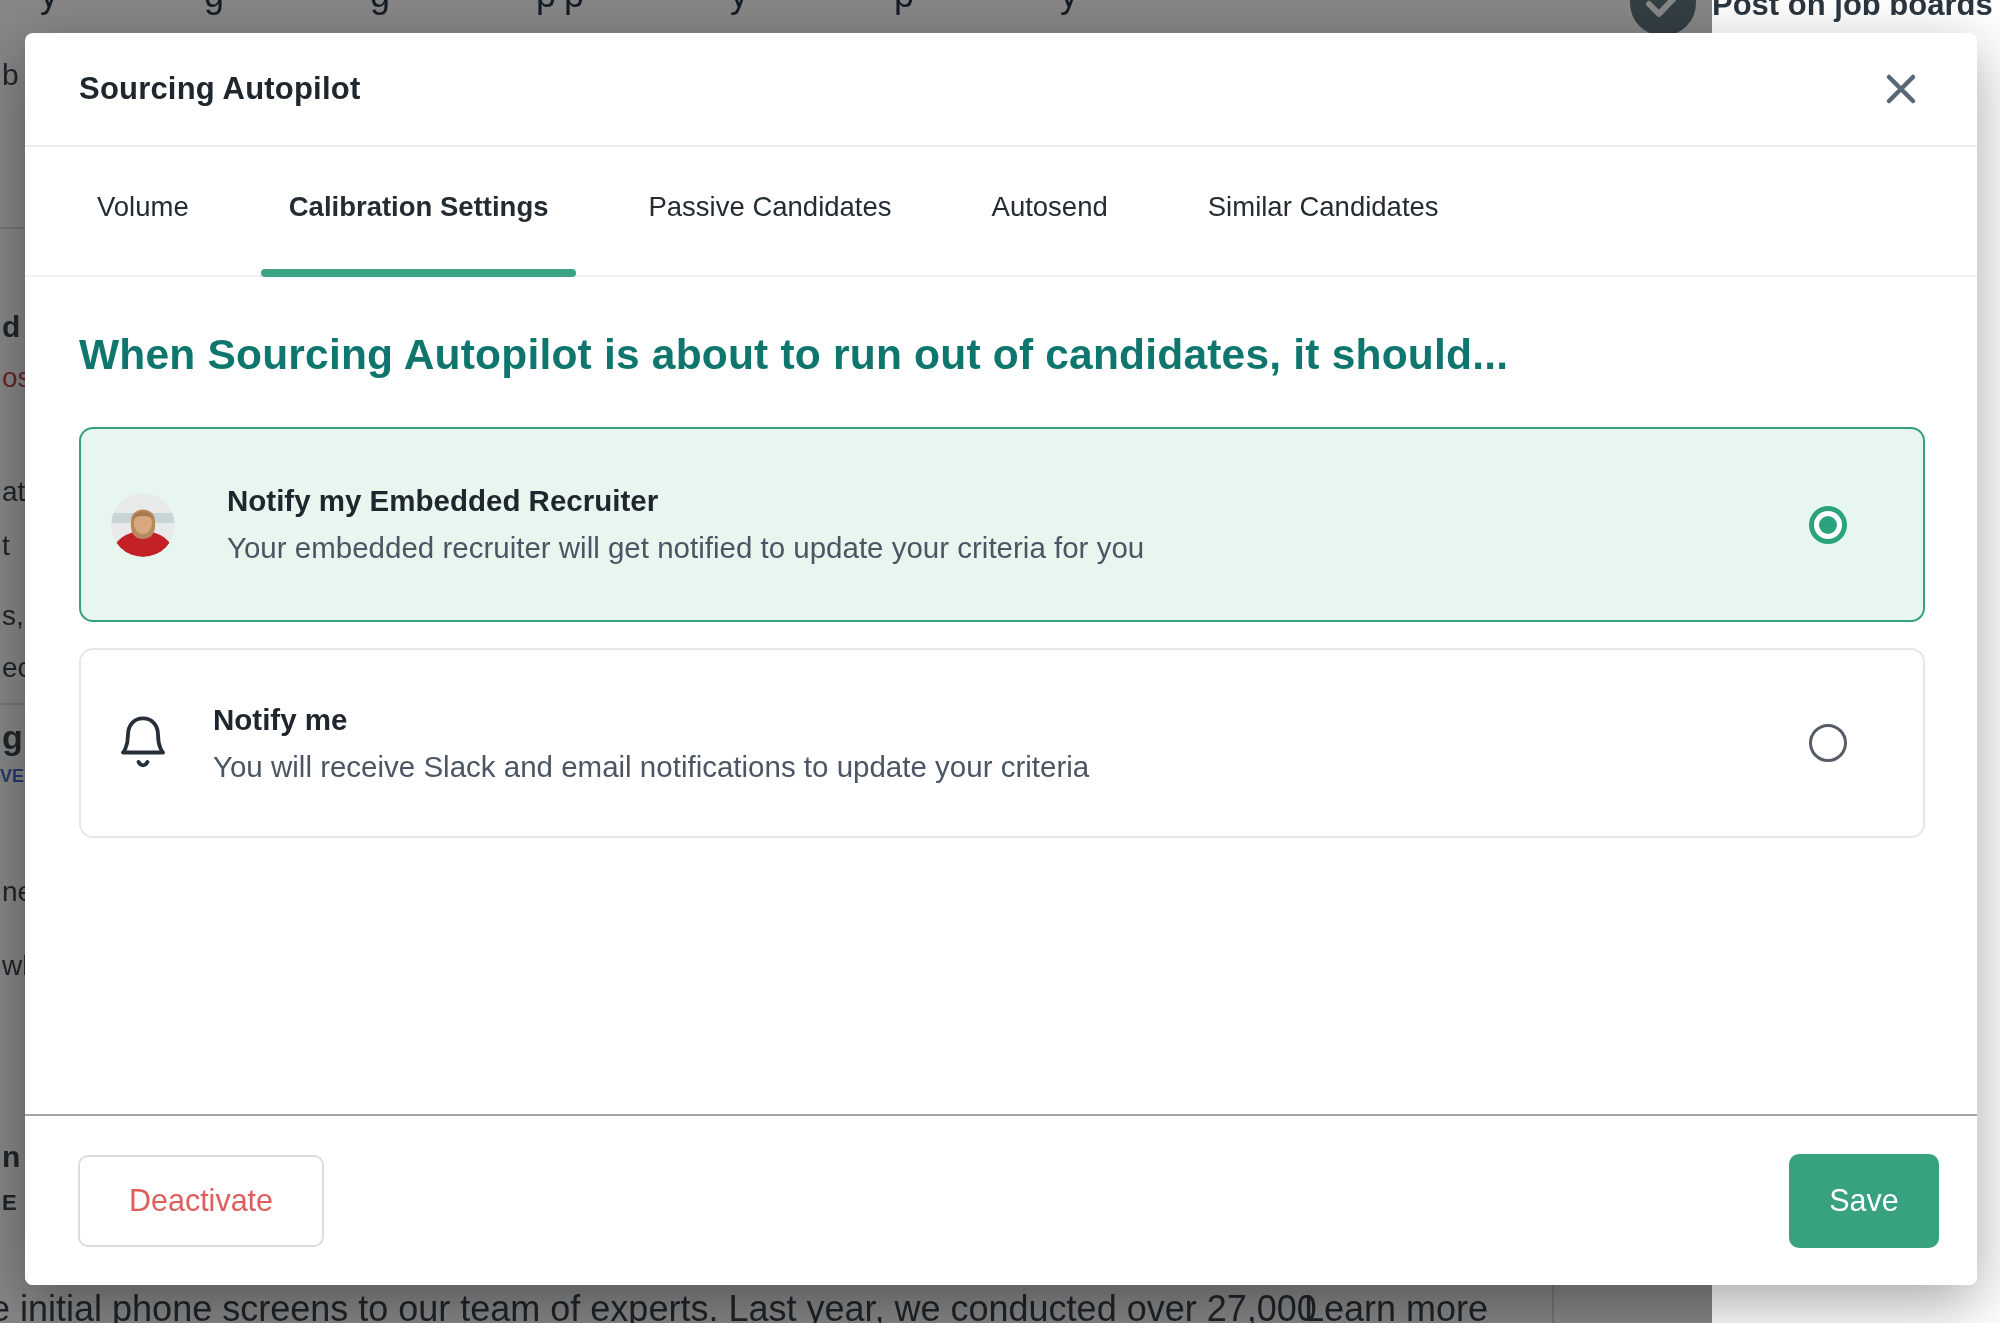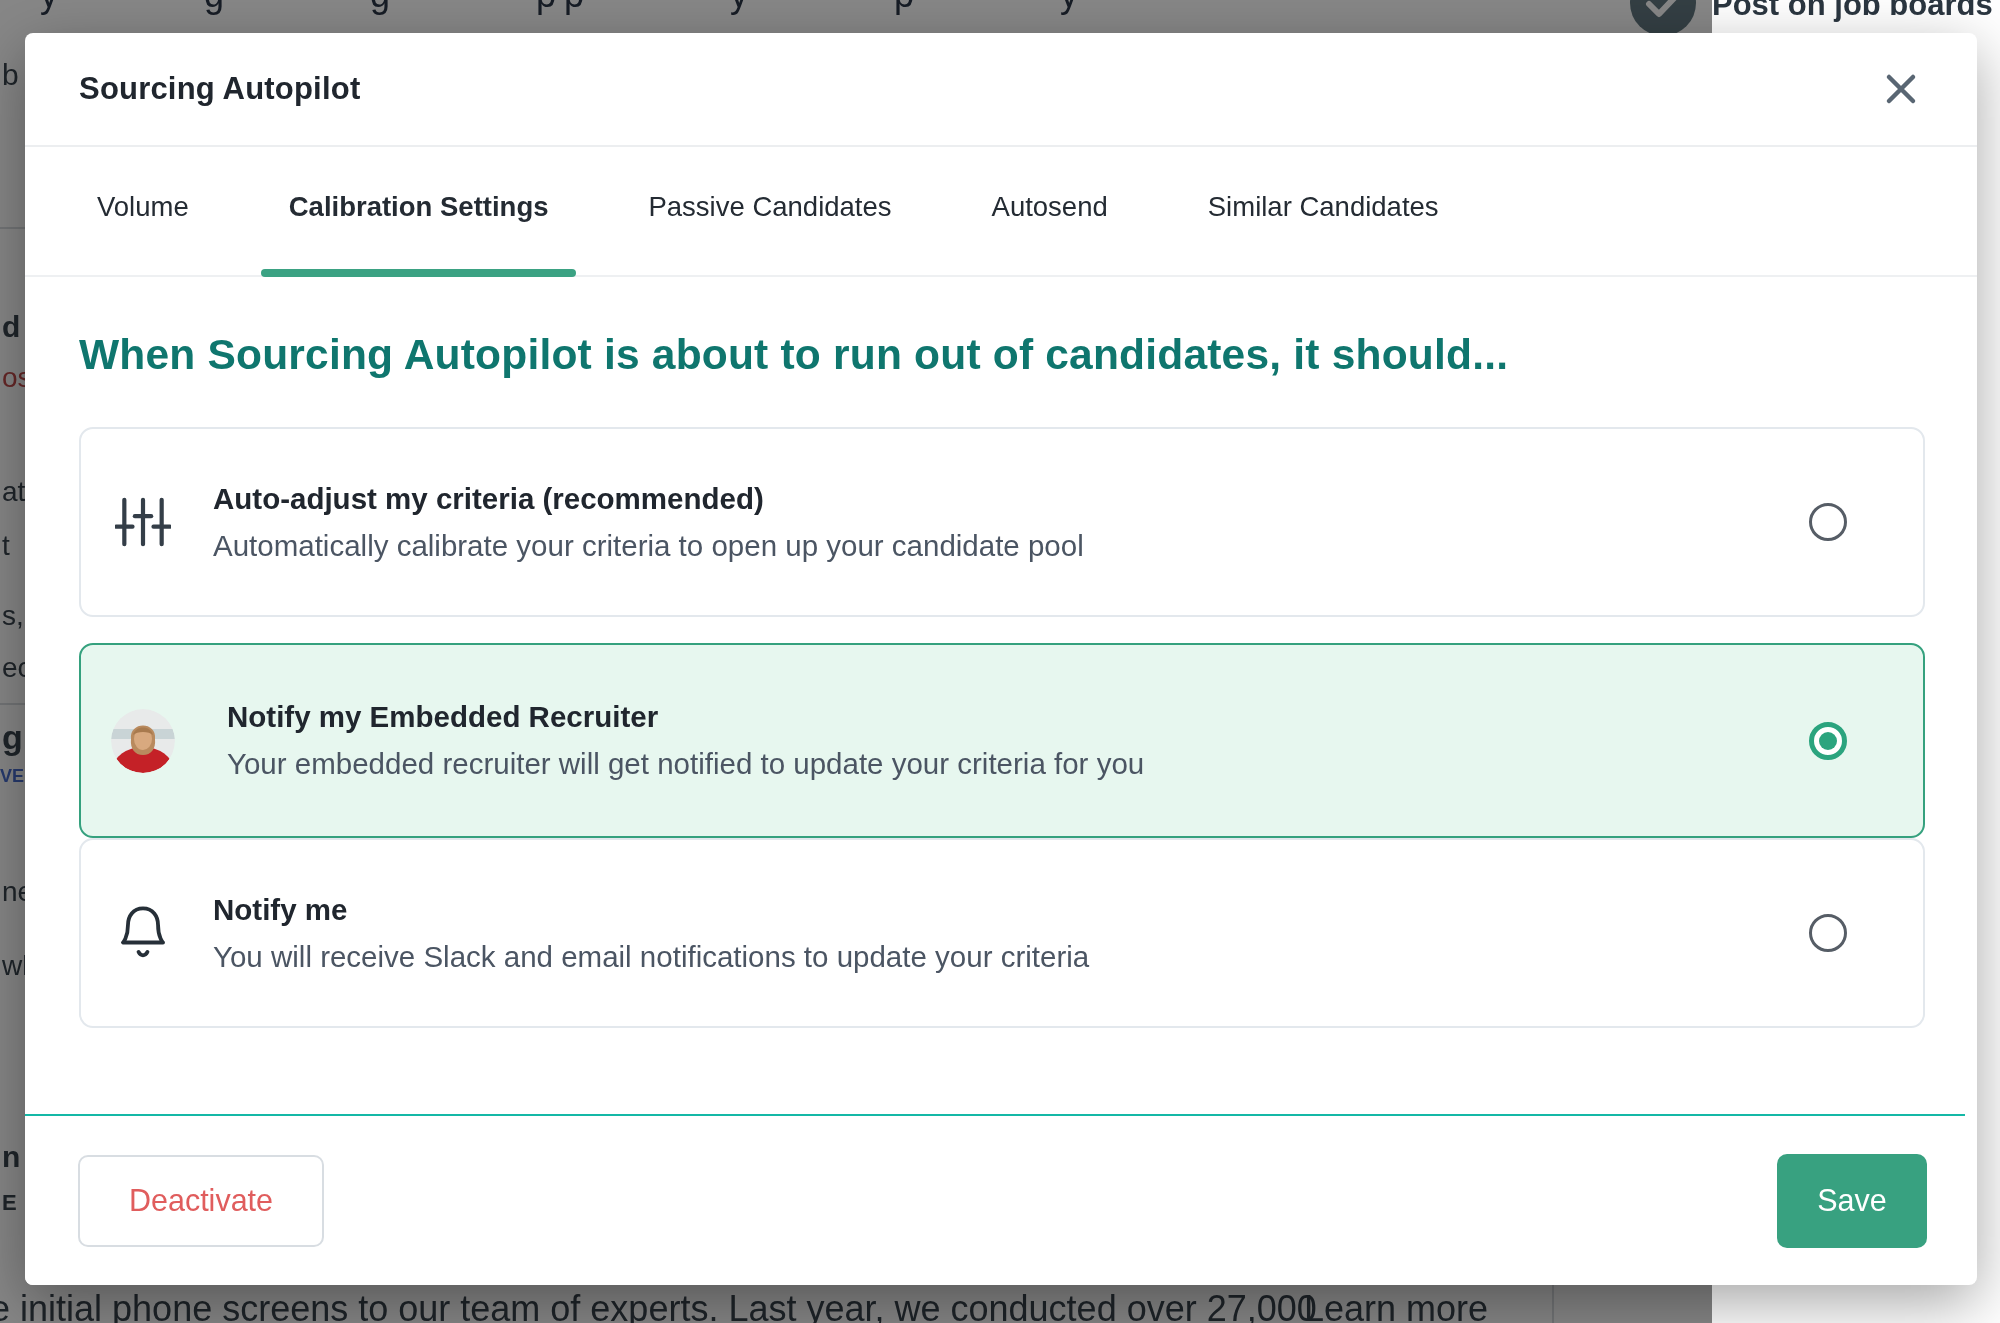--- a/index.html
+++ b/index.html
@@ -41,21 +41,21 @@
   .option:nth-child(2) { margin-bottom:26px; }
   .opt-icon { width:64px; min-width:64px; margin-right:38px; display:flex; align-items:center; justify-content:center; }
   .opt-text .opt-title { font-size:29.5px; font-weight:700; color:#20262e; margin-bottom:13px; }
   .opt-text .opt-desc { font-size:29.5px; color:#4b5563; }
   .option.selected .opt-text { margin-left:14px; }
 
   .radio { margin-left:auto; width:38px; height:38px; border:3px solid #565d66; border-radius:50%; background:#fff; }
   .radio.checked { border:5px solid #2ba47e; display:flex; align-items:center; justify-content:center; }
   .radio.checked .dot { width:18px; height:18px; border-radius:50%; background:#2ba47e; }
 
-  .modal-footer { position:absolute; left:0; right:12px; bottom:0; height:171px; border-top:2px solid #14b8a6;
+  .modal-footer { position:absolute; left:0; right:0; bottom:0; height:171px; border-top:2px solid #a3a3a3;
                   display:flex; align-items:center; justify-content:space-between; padding:0 38px 0 53px; background:#fff; }
   .btn { display:flex; align-items:center; justify-content:center; border-radius:10px; font-size:30.5px; cursor:pointer; }
   .btn-deactivate { width:246px; height:92px; background:#fff; border:2px solid #d8dde2; color:#e05d5d; }
   .btn-save { width:150px; height:94px; background:#38a180; color:#fff; border:none; }
 
   .avatar-wrap { width:64px; height:64px; border-radius:50%; overflow:hidden; }
 </style>
 </head>
 <body>
 
@@ -114,35 +114,20 @@
       <div class="tab">Volume</div>
       <div class="tab active">Calibration Settings</div>
       <div class="tab">Passive Candidates</div>
       <div class="tab">Autosend</div>
       <div class="tab">Similar Candidates</div>
     </div>
 
     <div class="content">
       <div class="heading">When Sourcing Autopilot is about to run out of candidates, it should...</div>
 
-      <div class="option">
-        <div class="opt-icon">
-          <svg width="56" height="56" viewBox="0 0 48 48" fill="none">
-            <path d="M8 5 V43 M24 5 V43 M40 5 V43" stroke="#343e48" stroke-width="3.6" stroke-linecap="round"></path>
-            <path d="M1 28 H15" stroke="#343e48" stroke-width="3.6" stroke-linecap="round"></path>
-            <path d="M17 19 H31" stroke="#343e48" stroke-width="3.6" stroke-linecap="round"></path>
-            <path d="M33 28 H47" stroke="#343e48" stroke-width="3.6" stroke-linecap="round"></path>
-          </svg>
-        </div>
-        <div class="opt-text">
-          <div class="opt-title">Auto-adjust my criteria (recommended)</div>
-          <div class="opt-desc">Automatically calibrate your criteria to open up your candidate pool</div>
-        </div>
-        <div class="radio"></div>
-      </div>
 
       <div class="option selected">
         <div class="opt-icon">
           <div class="avatar-wrap">
             <svg width="64" height="64" viewBox="0 0 64 64">
               <defs>
                   <clipPath id="avclip">
                     <circle cx="32" cy="32" r="32"></circle>
                   </clipPath>
                 </defs>

